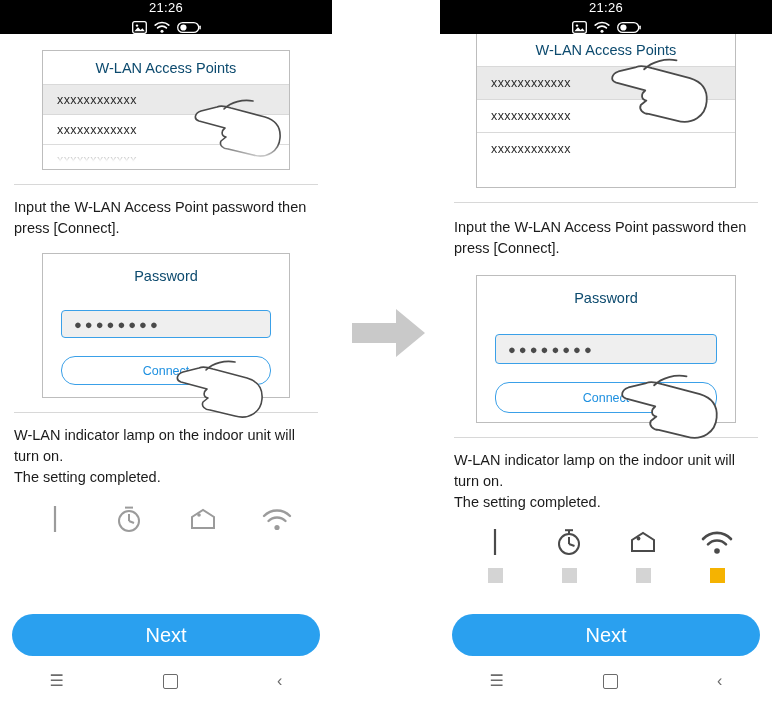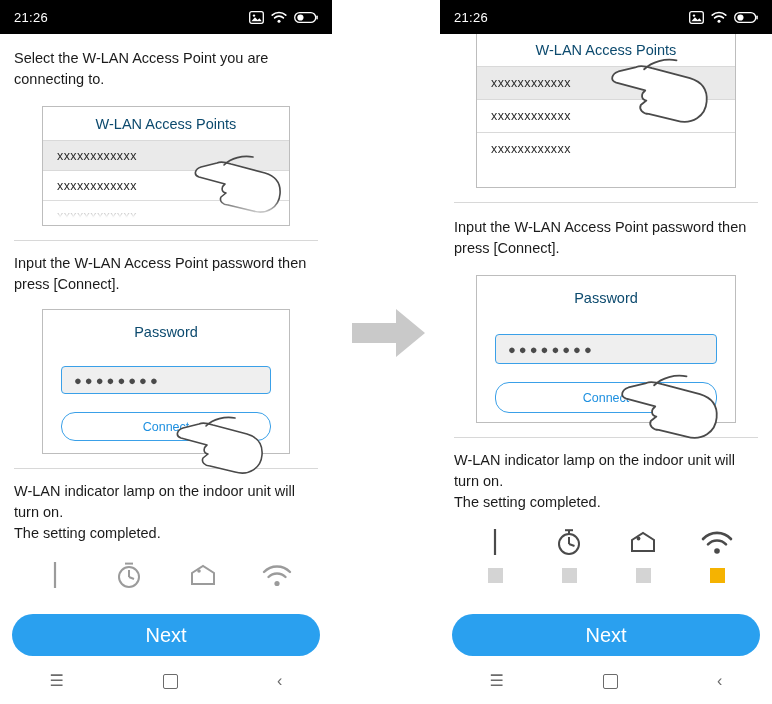--- a/index.html
+++ b/index.html
@@ -31,20 +31,21 @@
   .statusbar {
     height: 34px;
     background: #000000;
     color: #ffffff;
     display: flex;
     align-items: center;
     justify-content: space-between;
     padding: 0 14px;
     box-sizing: border-box;
     font-size: 13px;
+    flex-direction: column;
   }
   .statusbar .clock { font-size: 13px; letter-spacing: 0.3px; }
   .statusbar .icons {
     display: flex;
     align-items: center;
     gap: 7px;
   }
   .sb-ico { display: block; }
 
   .screen {
@@ -231,21 +232,20 @@
         <svg class="sb-ico" width="24" height="13" viewBox="0 0 24 13">
           <rect x="0.7" y="1.6" width="21" height="9.8" rx="4.9" fill="none" stroke="#fff" stroke-width="1.3"></rect>
           <circle cx="6.4" cy="6.5" r="3.1" fill="#fff"></circle>
           <rect x="22.3" y="4.6" width="1.5" height="3.8" rx="0.7" fill="#fff"></rect>
         </svg>
       </span>
     </div>
 
     <div class="screen">
 
-      <div class="instr" style="margin-top:14px;">Select the W-LAN Access Point you are connecting to.</div>
 
       <div class="card" style="margin:16px 42px 0 42px; height:120px; overflow:hidden;">
         <div class="card-title">W-LAN Access Points</div>
         <div class="ap-row sel">xxxxxxxxxxxx</div>
         <div class="ap-row">xxxxxxxxxxxx</div>
         <div class="ap-row">xxxxxxxxxxxx</div>
 
         <svg class="hand" style="left:148px; top:30px;" width="98" height="86" viewBox="0 0 98 86">
           <g fill="#ffffff" stroke="#4a4a4a" stroke-width="1.6" stroke-linejoin="round" stroke-linecap="round">
             <path d="M10 30 C4 32 2 38 8 40 L34 47 C30 50 30 55 35 56 L30 60 C28 64 32 68 37 68 L62 74 C76 78 88 70 89 57 C90 46 84 39 74 36 L40 27 C34 25 30 24 26 26 Z"></path>

